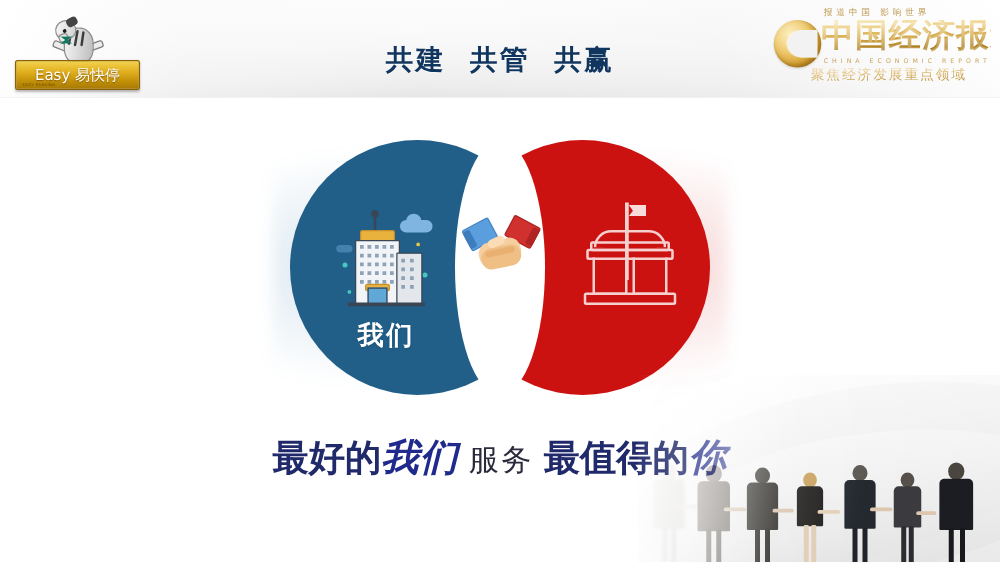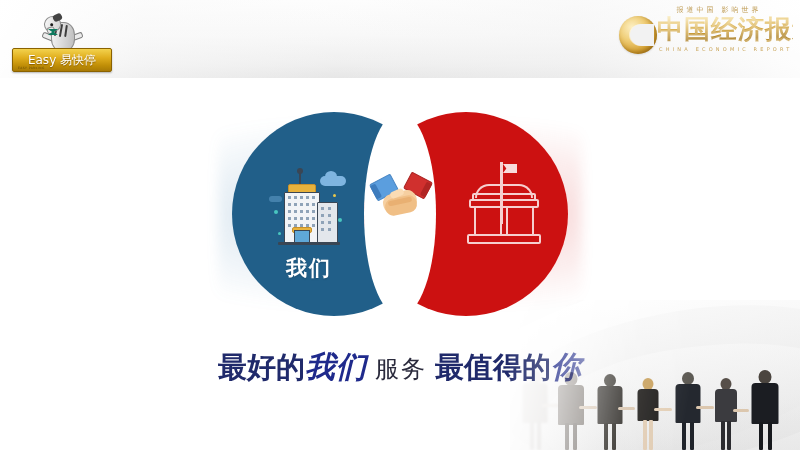--- a/index.html
+++ b/index.html
@@ -76,21 +76,21 @@
     font-size:12px;font-weight:normal;color:#ffffff;white-space:nowrap;
     text-shadow:0 1px 1px rgba(120,80,0,.85);letter-spacing:0px;line-height:1;
   }
   .brand-banner-sub{
     position:absolute;left:5px;bottom:1px;font-size:3px;color:#6b4d00;white-space:nowrap;letter-spacing:.4px;
   }
 
   
   .media-logo{position:absolute;right:5px;top:4px;width:182px;height:66px;}
   .media-topline{
-    position:absolute;left:46px;top:1px;width:120px;text-align:center;
+    position:absolute;left:46px;top:1px;width:120px;text-align:left;
     font-size:7px;color:#b99243;letter-spacing:3px;white-space:nowrap;opacity:.92;
   }
   .media-c{
     position:absolute;left:6px;top:12px;width:38px;height:38px;border-radius:50%;
     background:radial-gradient(circle at 34% 30%,#fdf0c4 0%,#f0cf7a 35%,#d6a233 68%,#a8751a 100%);
     box-shadow:inset -2px -2px 4px rgba(120,80,10,.55), 0 1px 2px rgba(0,0,0,.12);
   }
   .media-c::after{
     content:"";position:absolute;left:11px;top:8px;width:24px;height:22px;
     background:#f2f2f2;border-radius:50% 0 0 50%;
@@ -215,20 +215,21 @@
   .ghost{opacity:.30;filter:blur(1.2px);}
 </style>
 </head>
 <body>
 
 <div class="slide">
 
   <div class="header">
     <div class="header-sheen"></div>
   </div>
+  <div class="header-title">共建  共管  共赢</div>
 
   <div class="brand-logo">
     <div class="zebra">
       <div class="zebra-arm za1"></div>
       <div class="zebra-arm za2"></div>
       <div class="zebra-body"></div>
       <div class="zebra-stripe zs1"></div>
       <div class="zebra-stripe zs2"></div>
       <div class="zebra-stripe zs3"></div>
       <div class="zebra-head">
@@ -246,20 +247,21 @@
       <span class="brand-banner-text">Easy 易快停</span>
       <span class="brand-banner-sub">EASY PARKING</span>
     </div>
   </div>
 
   <div class="media-logo">
     <div class="media-topline">报道中国 影响世界</div>
     <div class="media-c"></div>
     <div class="media-title">中国经济报道</div>
     <div class="media-en">CHINA ECONOMIC REPORT</div>
+    <div class="media-sub">聚焦经济发展重点领域</div>
   </div>
 
   <div class="venn">
     <div class="glow"></div>
 
     <div class="circle circle-blue"></div>
     <div class="circle circle-red"></div>
     <div class="lens2"></div>
 
     <div class="icon-office">

